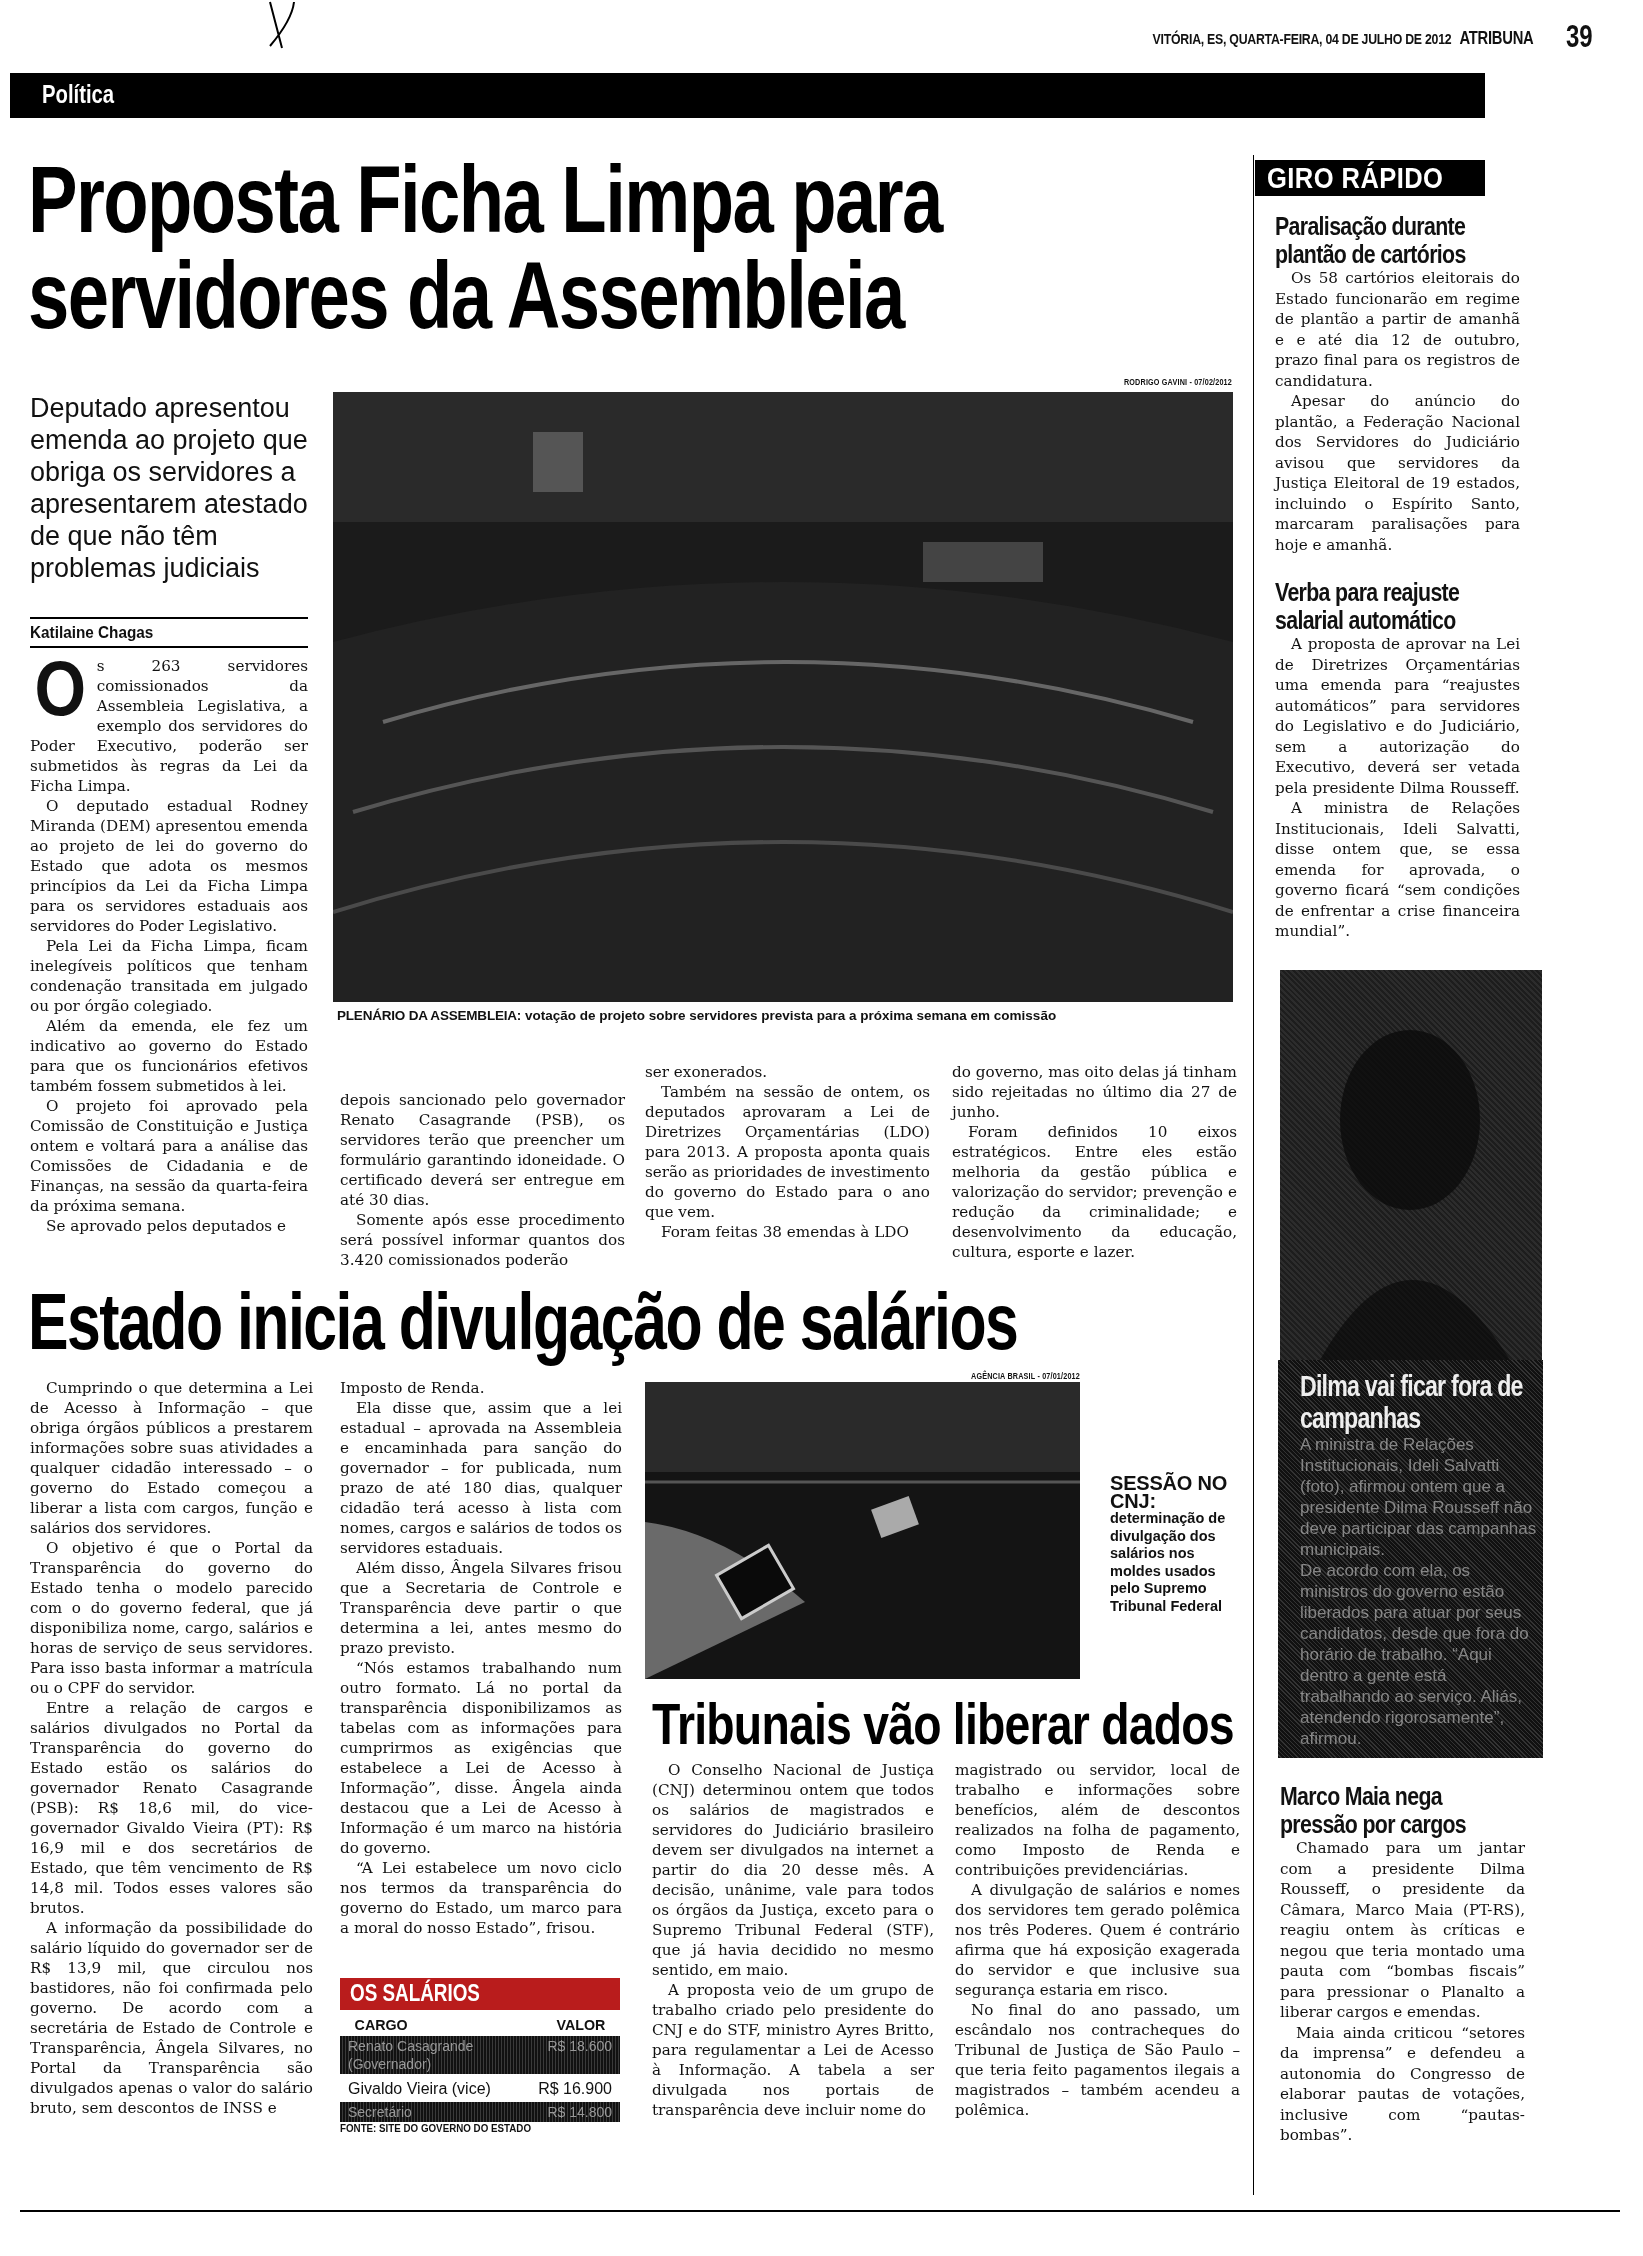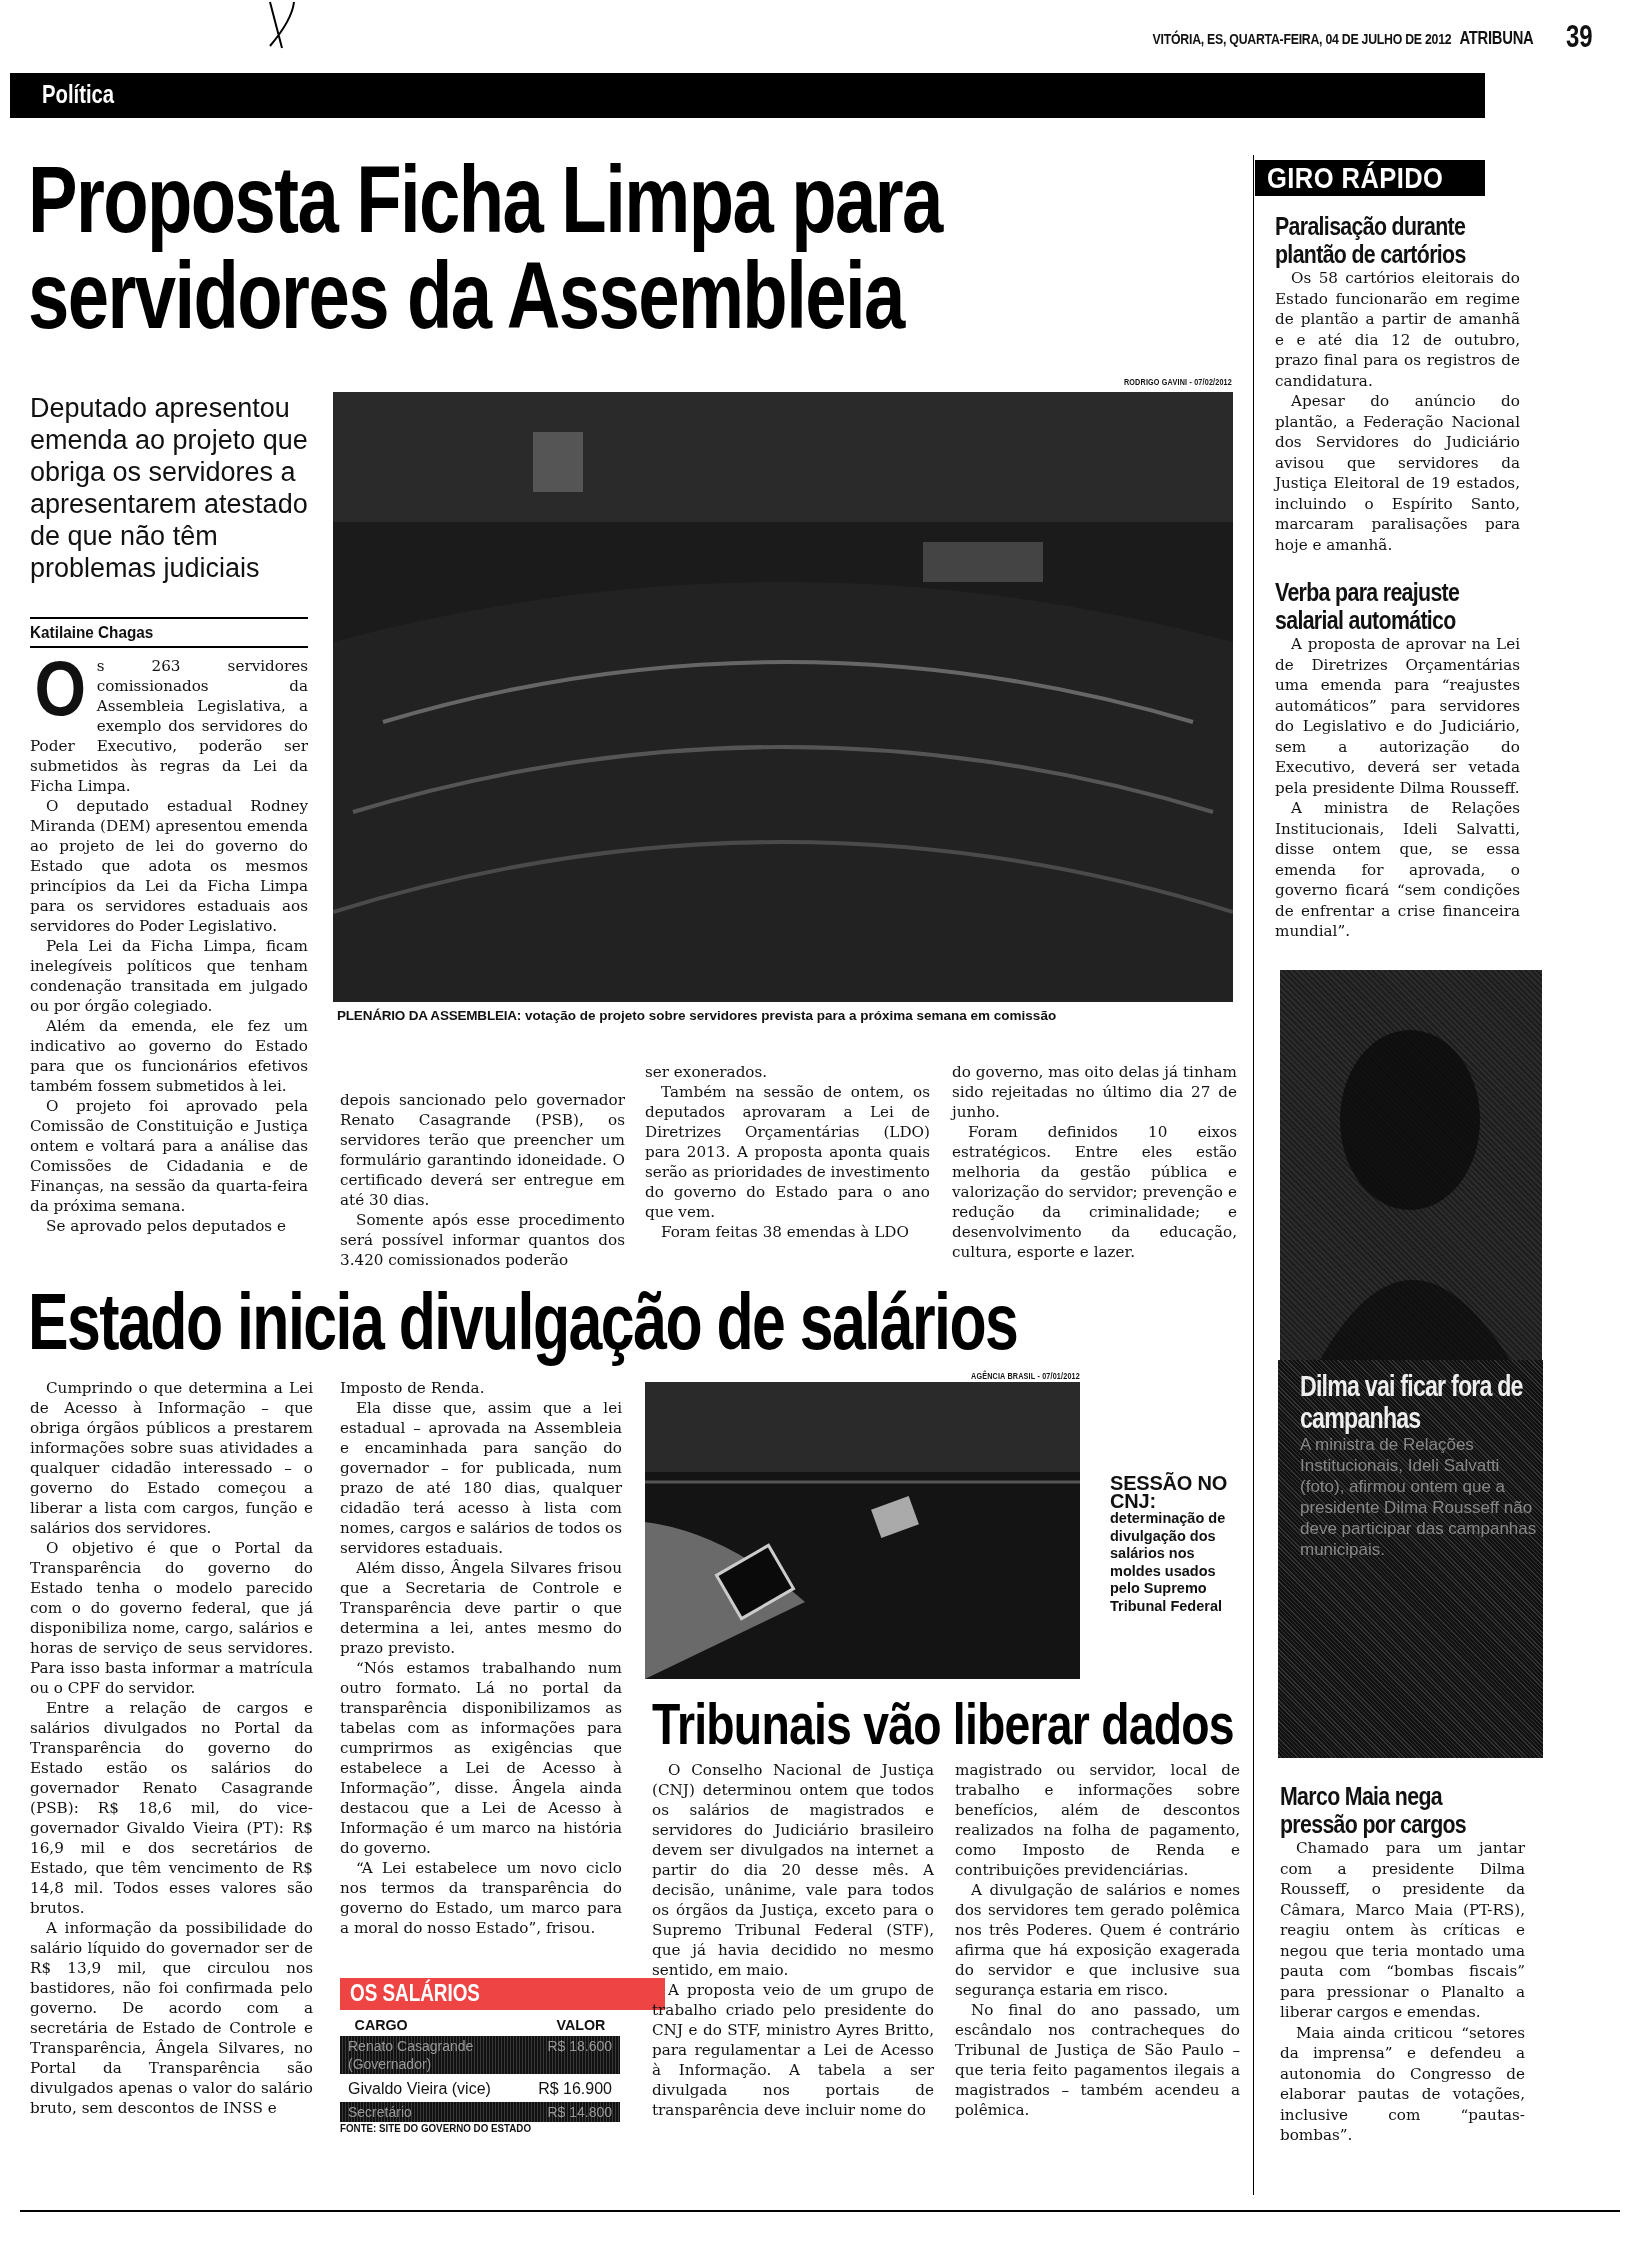--- a/index.html
+++ b/index.html
@@ -55,21 +55,21 @@
 
   .dark-box { top: 970px; left: 1280px; width: 262px; height: 390px; background:
     repeating-linear-gradient(45deg, #1d1d1d 0 2px, #2c2c2c 2px 4px); }
   .dark-box-inner { top: 1360px; left: 1278px; width: 265px; height: 398px;
     background: repeating-linear-gradient(45deg, #111 0 2px, #333 2px 3px); }
   .dark-box-head { color: #eee; font-family: "Liberation Sans", sans-serif; font-weight: bold; font-size: 29px; line-height: 32px;
     letter-spacing: -1px; transform: scaleX(0.8); transform-origin: left top; white-space: nowrap; }
   .dark-box-body { color: #ccc; font-family: "Liberation Sans", sans-serif; font-size: 17px; line-height: 21px; opacity: 0.6; }
 
   
-  .sal-title { top: 1978px; left: 340px; width: 325px; height: 32px; background: #ef4444; }
+  .sal-title { top: 1978px; left: 340px; width: 280px; height: 32px; background: #b91c1c; }
   .sal-title span { position: absolute; left: 10px; top: 2px; color: #fff; font-family: "Liberation Sans", sans-serif; font-weight: bold;
     font-size: 23px; transform: scaleX(0.82); transform-origin: left center; white-space: nowrap; }
   .sal-row { left: 340px; width: 280px; font-family: "Liberation Sans", sans-serif; font-size: 14px; display: flex; justify-content: space-between; padding: 0 8px; }
   .sal-head { font-weight: 900; font-size: 15px; transform: scaleX(0.95); }
   .sal-dark { background: repeating-linear-gradient(90deg, #111 0 2px, #3a3a3a 2px 3px); color: #999; }
   .sal-source { top: 2122px; left: 340px; font-family: "Liberation Sans", sans-serif; font-weight: bold; font-size: 11.5px;
     transform: scaleX(0.85); transform-origin: left center; white-space: nowrap; }
 
   .cap2 { top: 1475px; left: 1110px; width: 120px; font-family: "Liberation Sans", sans-serif; font-weight: bold;
     font-size: 14.5px; line-height: 17.5px; }
@@ -234,20 +234,21 @@
   <svg width="262" height="390" viewBox="0 0 262 390">
     <ellipse cx="130" cy="150" rx="70" ry="90" fill="#0b0b0b" opacity="0.8"></ellipse>
     <path d="M40 390 Q130 230 230 390 Z" fill="#0a0a0a" opacity="0.7"></path>
   </svg>
 </div>
 <div class="abs dark-box-inner">
   <div style="position:absolute; top:10px; left:22px; width:240px;">
     <div class="dark-box-head" style="white-space:normal; width:290px;">Dilma vai ficar fora de campanhas</div>
     <div class="dark-box-body">
       <p>A ministra de Relações Institucionais, Ideli Salvatti (foto), afirmou ontem que a presidente Dilma Rousseff não deve participar das campanhas municipais.</p>
+      <p>De acordo com ela, os ministros do governo estão liberados para atuar por seus candidatos, desde que fora do horário de trabalho. “Aqui dentro a gente está trabalhando ao serviço. Aliás, atendendo rigorosamente”, afirmou.</p>
     </div>
   </div>
 </div>
 
 <div class="abs" style="top:1782px; left:1280px; width:245px;">
   <div class="side-head" style="white-space:normal; width:250px;">Marco Maia nega pressão por cargos</div>
   <div class="side-body">
     <p>Chamado para um jantar com a presidente Dilma Rousseff, o presidente da Câmara, Marco Maia (PT-RS), reagiu ontem às críticas e negou que teria montado uma pauta com “bombas fiscais” para pressionar o Planalto a liberar cargos e emendas.</p>
     <p>Maia ainda criticou “setores da imprensa” e defendeu a autonomia do Congresso de elaborar pautas de votações, inclusive com “pautas-bombas”.</p>
   </div>

